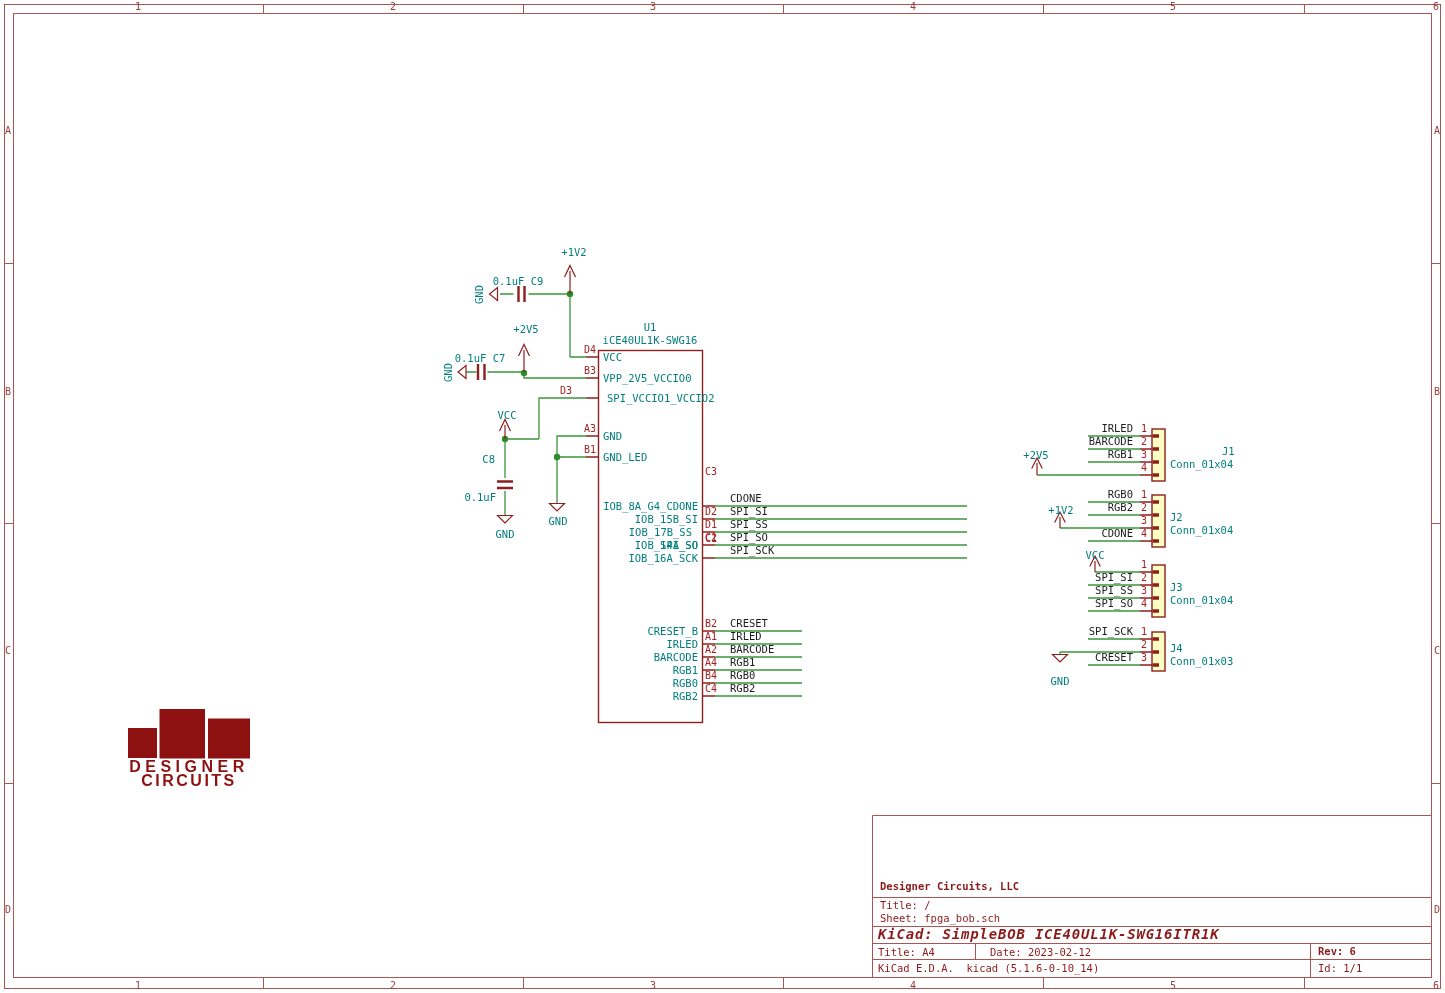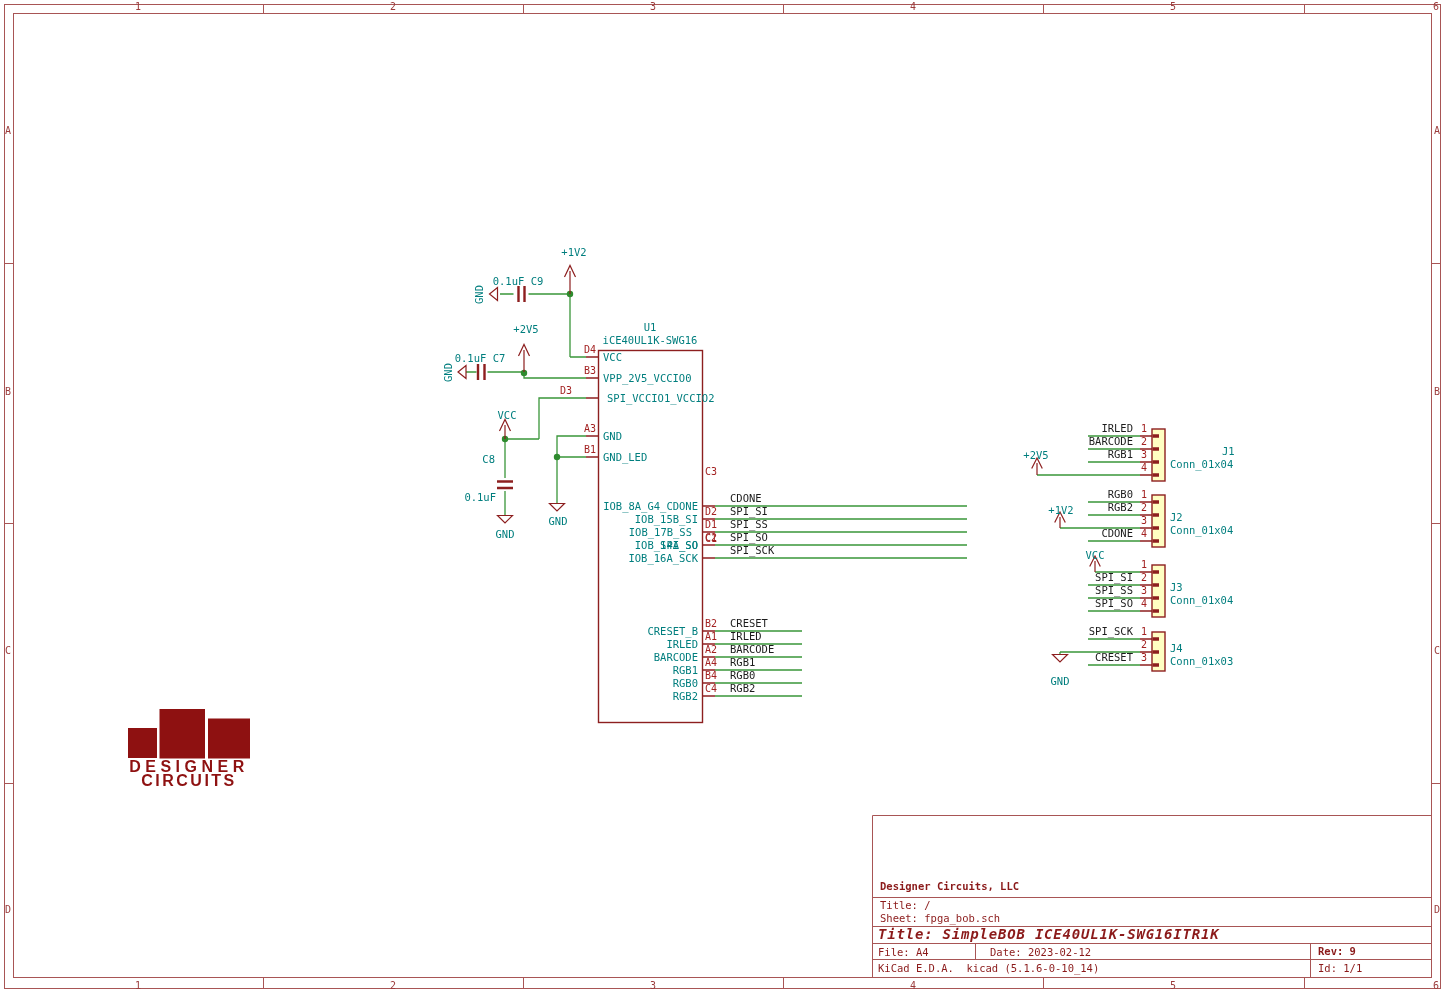--- a/index.html
+++ b/index.html
@@ -130,24 +130,24 @@
 <div class="t bd c" style="left:8px;top:645px">C</div>
 <div class="t bd c" style="left:8px;top:904px">D</div>
 <div class="t bd c" style="left:1437px;top:125px">A</div>
 <div class="t bd c" style="left:1437px;top:386px">B</div>
 <div class="t bd c" style="left:1437px;top:645px">C</div>
 <div class="t bd c" style="left:1437px;top:904px">D</div>
 
 <div class="t tb b" style="left:880px;top:881px">Designer Circuits, LLC</div>
 <div class="t tb" style="left:880px;top:900px">Title: /</div>
 <div class="t tb" style="left:880px;top:913px">Sheet: fpga_bob.sch</div>
-<div class="t tb b i" style="left:878px;top:929px;font-size:14px;letter-spacing:.8px">Title: SimpleBOB ICE40UL1K-SWG16ITR1K</div>
-<div class="t tb" style="left:878px;top:947px">File: A4</div>
+<div class="t tb b i" style="left:878px;top:929px;font-size:14px;letter-spacing:.8px">KiCad: SimpleBOB ICE40UL1K-SWG16ITR1K</div>
+<div class="t tb" style="left:878px;top:947px">Title: A4</div>
 <div class="t tb" style="left:990px;top:947px">Date: 2023-02-12</div>
-<div class="t tb b" style="left:1318px;top:946px">Rev: 9</div>
+<div class="t tb b" style="left:1318px;top:946px">Rev: 6</div>
 <div class="t tb" style="left:878px;top:963px">KiCad E.D.A.  kicad (5.1.6-0-10_14)</div>
 <div class="t tb" style="left:1318px;top:963px">Id: 1/1</div>
 
 <div class="logo-t c" style="left:189px;top:760px;font-size:16px;letter-spacing:4.5px">DESIGNER</div>
 <div class="logo-t c" style="left:189px;top:774px;font-size:16px;letter-spacing:2.5px">CIRCUITS</div>
 
 <div class="t teal c" style="left:518px;top:276px">0.1uF C9</div>
 <div class="t teal c" style="left:480px;top:353px">0.1uF C7</div>
 <div class="t teal r" style="left:495px;top:454px">C8</div>
 <div class="t teal r" style="left:496px;top:492px">0.1uF</div>

